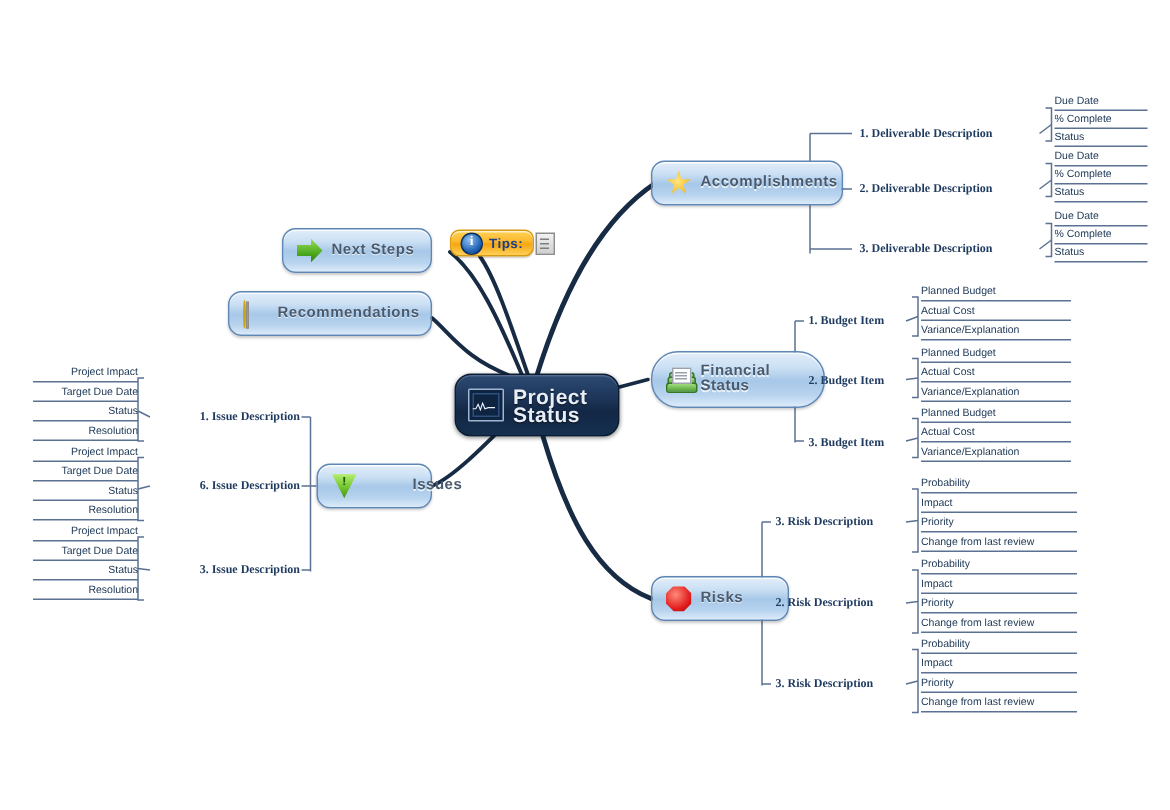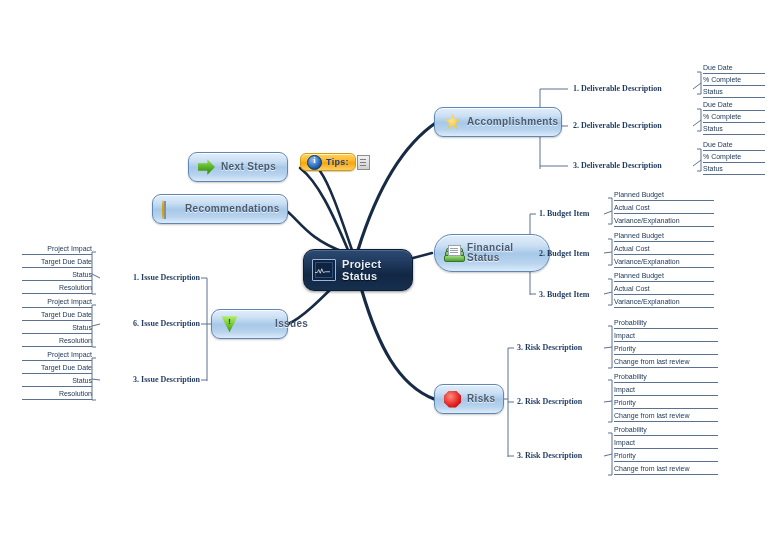--- a/index.html
+++ b/index.html
@@ -14,21 +14,21 @@
   
   .central{
     position:absolute;left:303px;top:249px;width:110px;height:42px;
     border-radius:11px;
     background:linear-gradient(180deg,#2c4a73 0%,#1d3659 38%,#122744 62%,#15304f 100%);
     border:1px solid #0c1c33;
     box-shadow:0 1px 3px rgba(0,0,0,.45), inset 0 1px 0 rgba(255,255,255,.18);
     display:flex;align-items:center;gap:6px;padding:0 8px;box-sizing:border-box;
   }
   .central .label{
-    color:#e8eef7;font-size:11px;font-weight:bold;line-height:12px;
+    color:#e8eef7;font-size:14px;font-weight:bold;line-height:12px;
     text-shadow:0 1px 1px rgba(0,0,0,.7);letter-spacing:.3px;
   }
   .chart-ico{width:22px;height:20px;background:#0f2440;border:1px solid #9fb6d4;flex:none;}
 
   
   .topic{
     position:absolute;height:30px;border-radius:9px;box-sizing:border-box;
     border:1px solid #5f87b5;
     background:linear-gradient(180deg,#e2edf9 0%,#cbe0f4 28%,#a7c8e8 52%,#b7d3ee 78%,#dcebfa 100%);
     box-shadow:0 1px 2px rgba(0,0,0,.22), inset 0 1px 0 rgba(255,255,255,.85);
@@ -206,21 +206,21 @@
     <span class="ico ico-money">
       <span class="bill bill3"></span>
         <span class="bill bill2"></span>
         <span class="bill"></span>
       <span class="paper"></span>
     </span>
     <span class="tlabel">Financial
 Status</span>
   </div>
 
-  <div class="topic" style="left:434px;top:384px;width:70px;">
+  <div class="topic" style="left:434px;top:384px;width:92px;">
     <span class="ico ico-oct"></span>
     <span class="tlabel">Risks</span>
   </div>
 
   <div class="tips">
     <span class="ico-info"></span>
     <span class="tipslabel">Tips:</span>
   </div>
   <div class="note-ico"></div>
 

